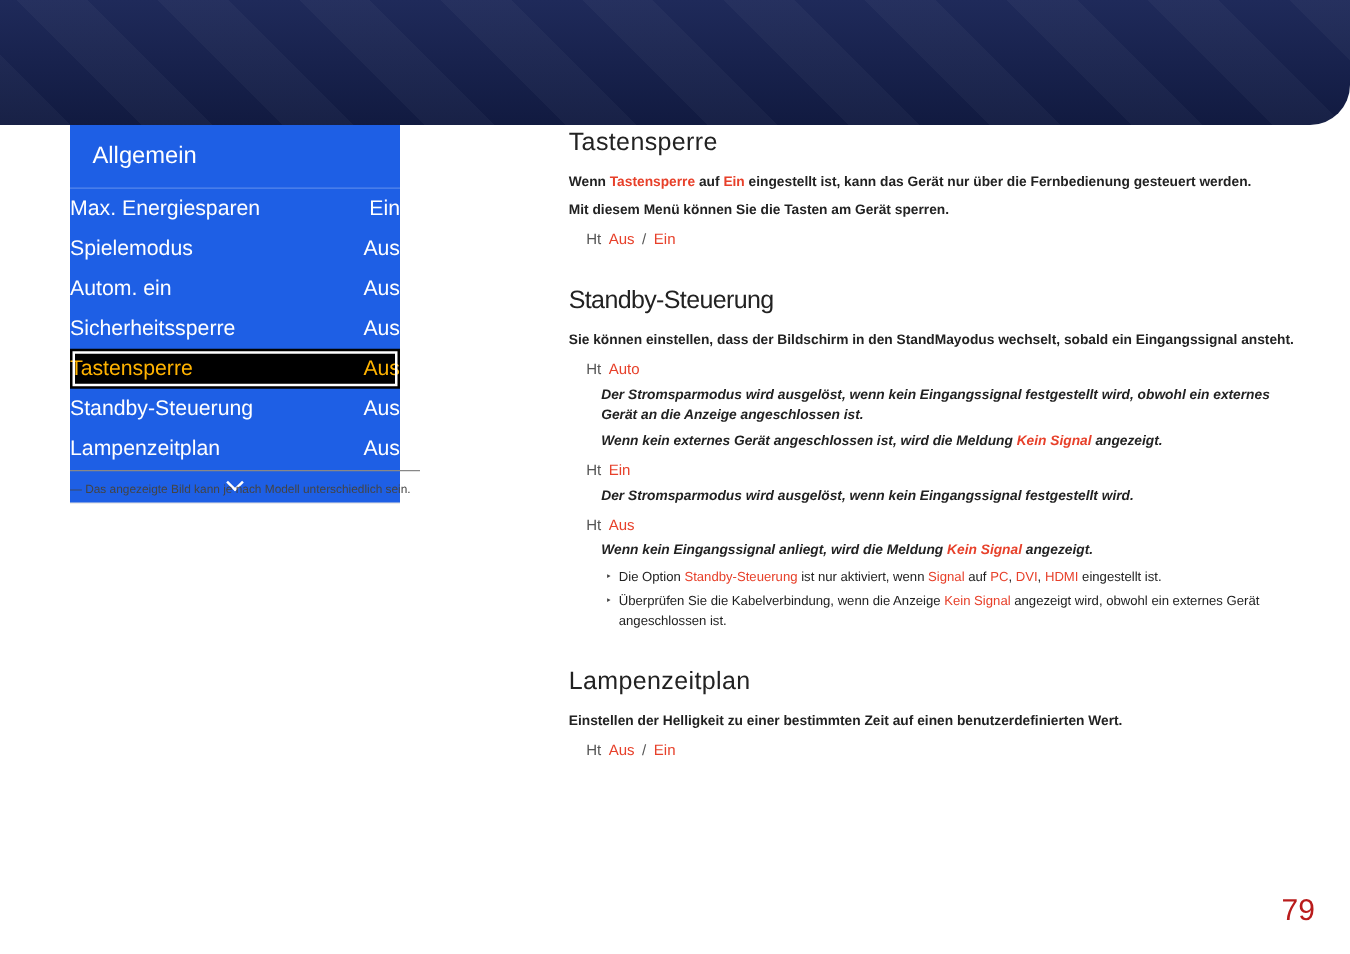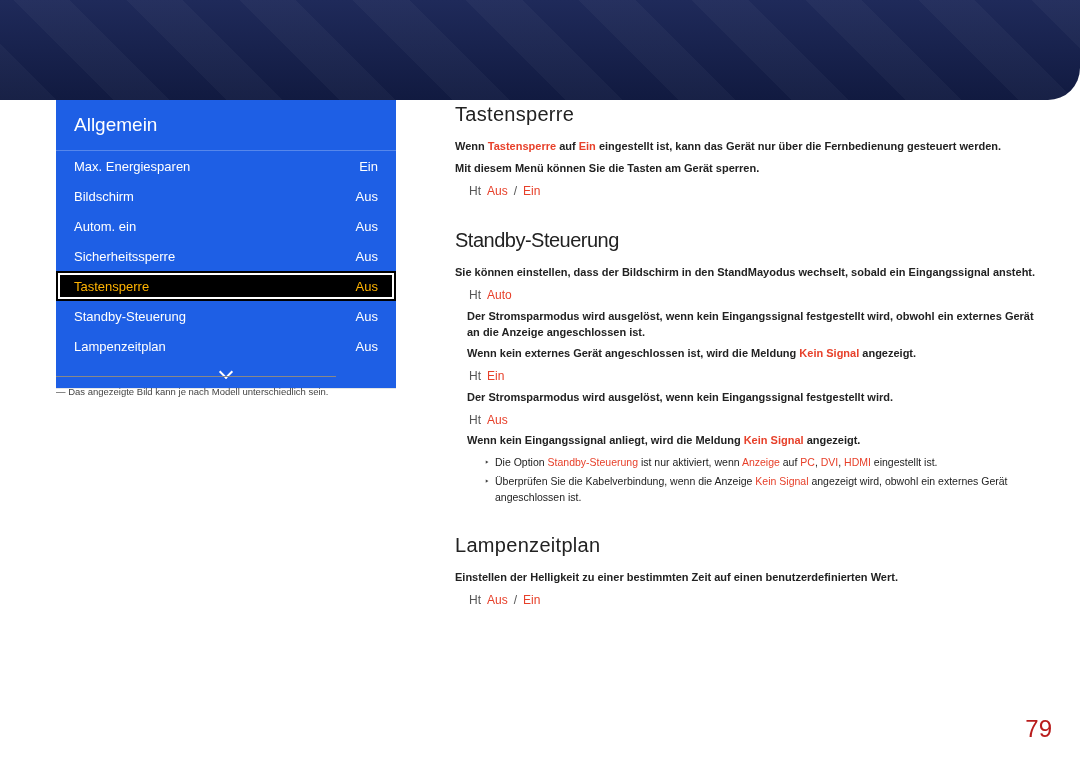--- a/index.html
+++ b/index.html
@@ -18,40 +18,40 @@
     height: 100px;
     background:
       repeating-linear-gradient(45deg, rgba(255,255,255,0.03) 0 40px, rgba(255,255,255,0) 40px 80px),
       linear-gradient(#1f2a5a,#111a40);
     border-bottom-right-radius: 32px;
   }
   .menu-card {
     position: absolute;
     left: 56px;
     top: 100px;
-    width: 340px;
+    width: 264px;
     background: #1e5fe5;
     color: #ffffff;
     font-size: 13px;
     overflow: hidden;
     box-shadow: 0 1px 0 rgba(0,0,0,0.1);
   }
   .menu-title {
     padding: 14px 18px 14px 18px;
     font-size: 19px;
     font-weight: 400;
     border-bottom: 1px solid rgba(255,255,255,0.25);
   }
   .menu-row {
     display: flex;
     justify-content: space-between;
     align-items: center;
-    padding: 6px 18px;
+    padding: 6px 0;
     min-height: 30px;
-    font-size: 13px;
+    font-size: 17px;
   }
   .menu-row.selected {
     background: #000000;
     color: #ffb300;
     outline: 2px solid #ffffff;
     outline-offset: -4px;
   }
   .menu-row.selected .menu-value { color: #ffb300; }
   .menu-value { color: #ffffff; }
   .menu-more {
@@ -103,21 +103,21 @@
     letter-spacing: 0.3px;
   }
   .content h2.standby {
     letter-spacing: -0.5px;
   }
   .content p { font-size: 11px; font-weight: 600; margin-bottom: 6px; }
   .opt-row { display: flex; gap: 6px; margin: 4px 0 4px 14px; font-size: 12px; }
   .opt-pre { color: #555; font-weight: 400; }
   .opt-val { color: #e7402a; font-weight: 400; }
   .opt-sep { color: #555; }
-  .desc-indent { margin-left: 12px; font-size: 11px; font-weight: 700; margin-bottom: 6px; }
+  .desc-indent { margin-left: 26px; font-size: 11px; font-weight: 700; margin-bottom: 6px; font-style: italic; }
   .note-list { margin-left: 30px; font-size: 10.5px; }
   .note-list .note-item { position: relative; padding-left: 10px; margin-bottom: 4px; font-weight: 400; }
   .note-list .note-item::before {
     content: "‣";
     position: absolute;
     left: 0; top: 0;
     color: #444;
   }
   .hl { color: #e7402a; }
   .pageno {
@@ -135,21 +135,21 @@
 <div class="header-band"></div>
 
 <div class="menu-card">
   <div class="menu-title">Allgemein</div>
 
   <div class="menu-row">
     <span>Max. Energiesparen</span>
     <span class="menu-value">Ein</span>
   </div>
   <div class="menu-row">
-    <span>Bildschirm</span>
+    <span>Spielemodus</span>
     <span class="menu-value">Aus</span>
   </div>
   <div class="menu-row">
     <span>Autom. ein</span>
     <span class="menu-value">Aus</span>
   </div>
   <div class="menu-row">
     <span>Sicherheitssperre</span>
     <span class="menu-value">Aus</span>
   </div>
@@ -213,21 +213,21 @@
     <div class="opt-row">
       <span class="opt-pre">Ht</span>
       <span class="opt-val">Aus</span>
     </div>
     <div class="desc-indent">
       <span>Wenn kein Eingangssignal anliegt, wird die Meldung </span><span class="hl">Kein Signal</span><span> angezeigt.</span>
     </div>
 
     <div class="note-list">
       <div class="note-item">
-        <span>Die Option </span><span class="hl">Standby-Steuerung</span><span> ist nur aktiviert, wenn </span><span class="hl">Anzeige</span><span> auf </span><span class="hl">PC</span><span>, </span><span class="hl">DVI</span><span>, </span><span class="hl">HDMI</span><span> eingestellt ist.</span>
+        <span>Die Option </span><span class="hl">Standby-Steuerung</span><span> ist nur aktiviert, wenn </span><span class="hl">Signal</span><span> auf </span><span class="hl">PC</span><span>, </span><span class="hl">DVI</span><span>, </span><span class="hl">HDMI</span><span> eingestellt ist.</span>
       </div>
       <div class="note-item">
         <span>Überprüfen Sie die Kabelverbindung, wenn die Anzeige </span><span class="hl">Kein Signal</span><span> angezeigt wird, obwohl ein externes Gerät angeschlossen ist.</span>
       </div>
     </div>
   </div>
 
   <div class="section">
     <h2>Lampenzeitplan</h2>
     <p>Einstellen der Helligkeit zu einer bestimmten Zeit auf einen benutzerdefinierten Wert.</p>

